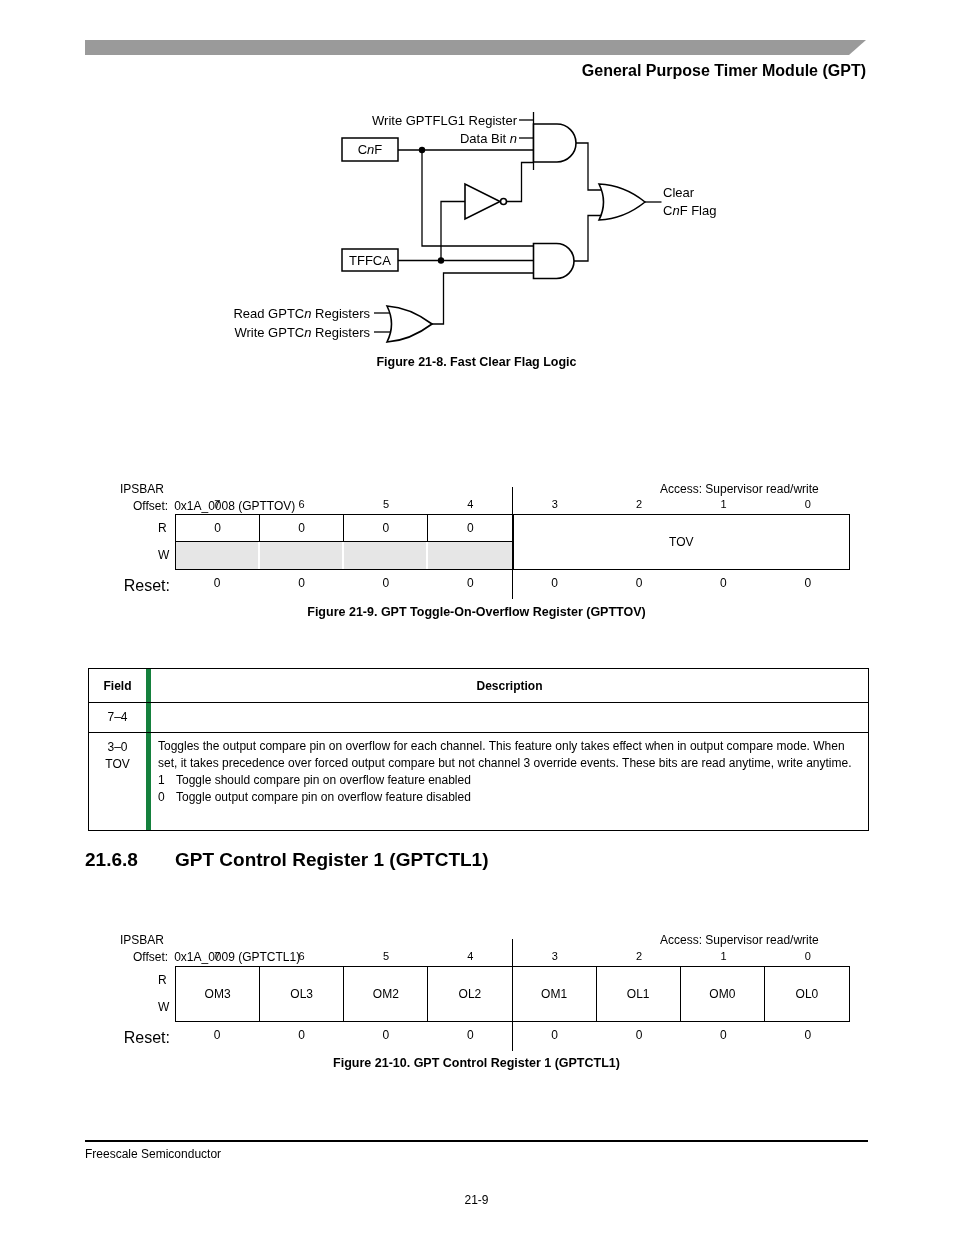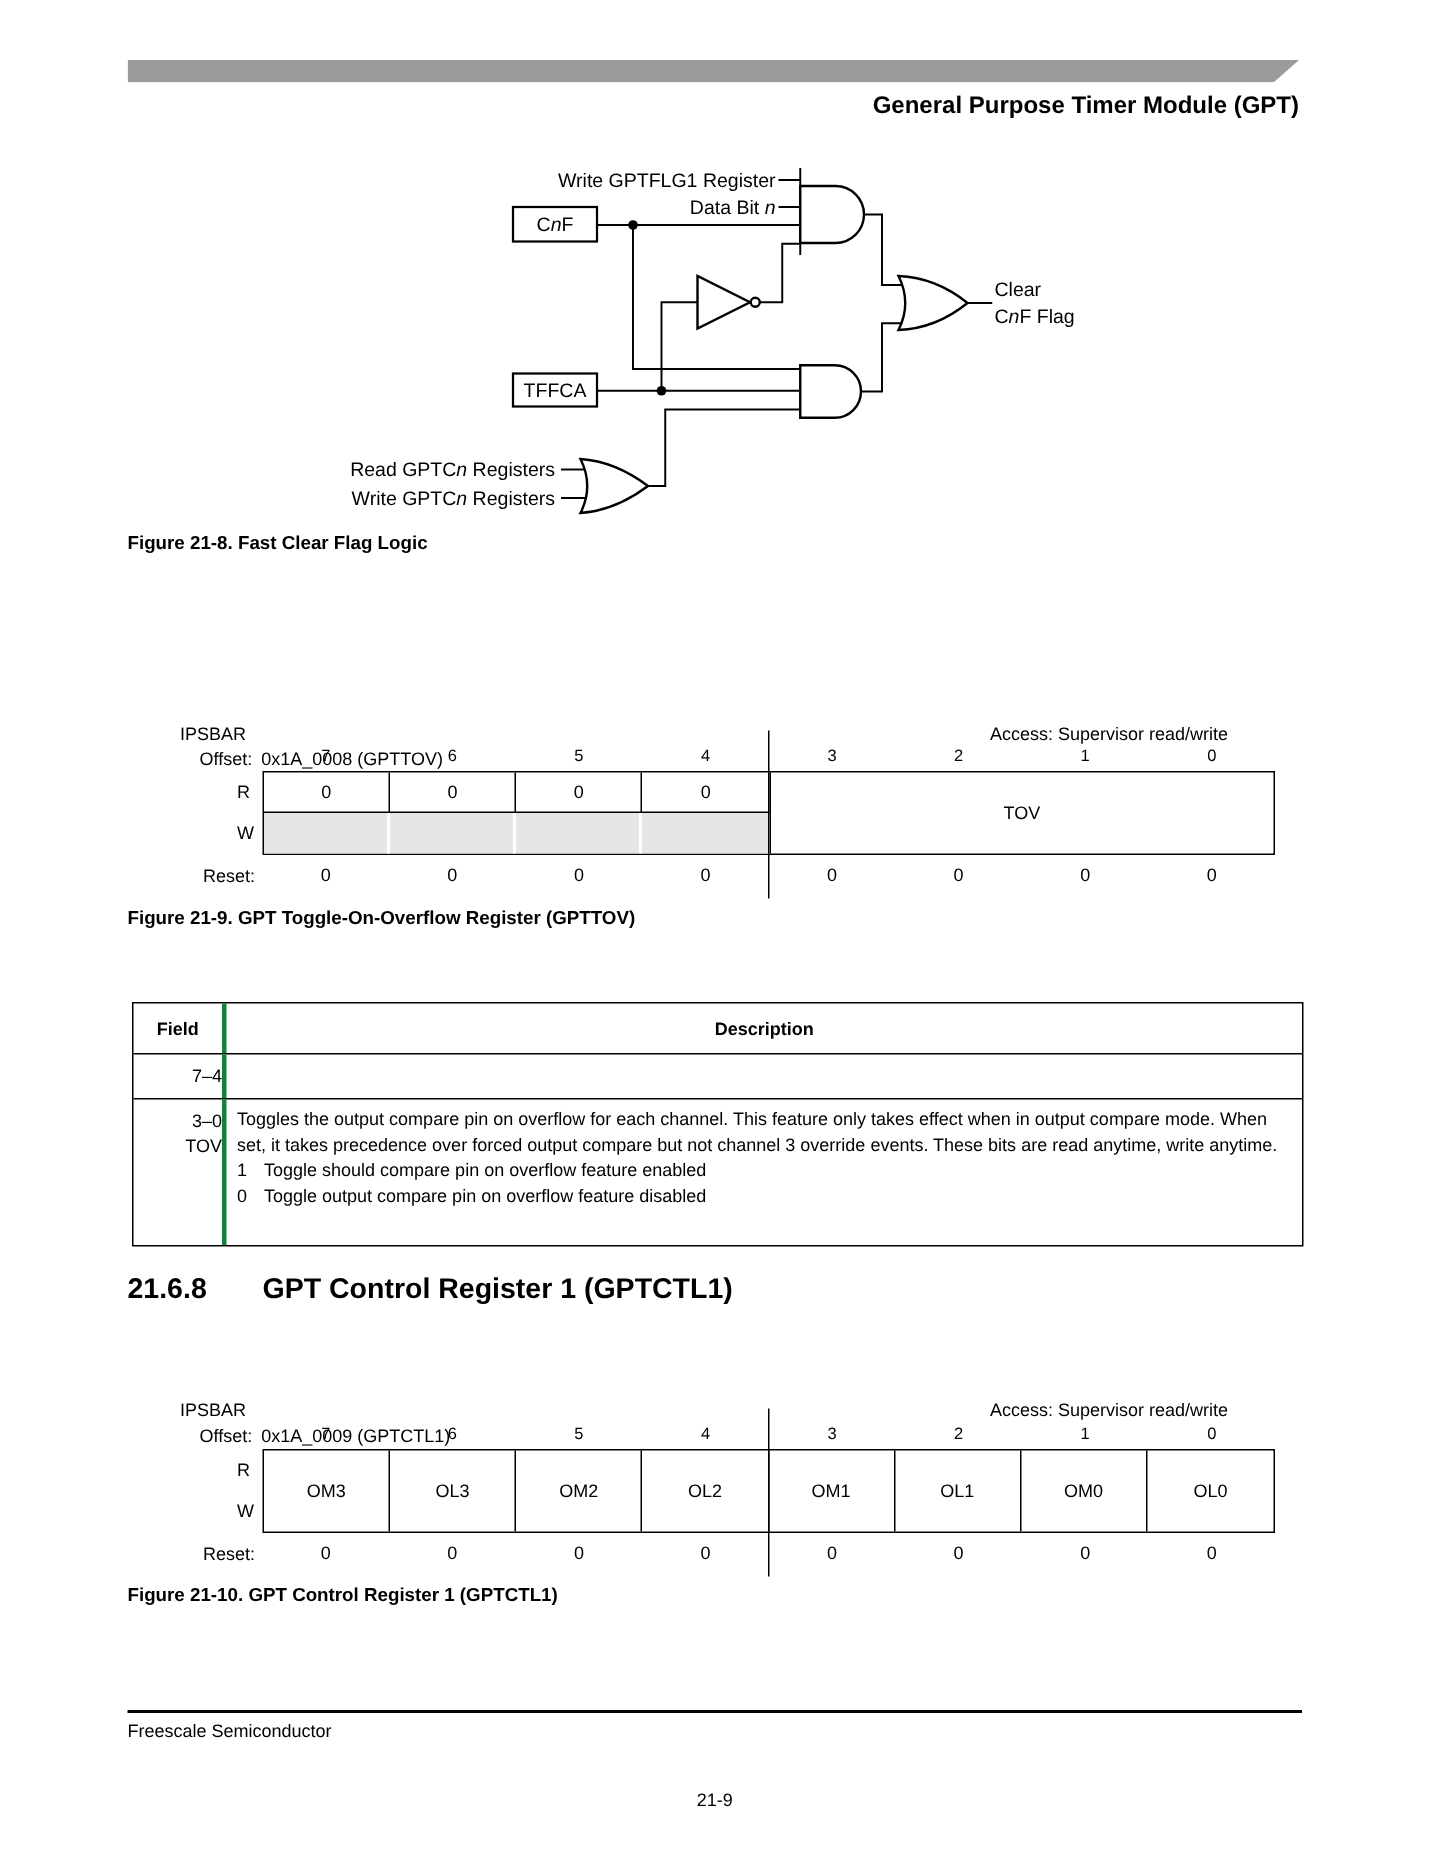--- a/index.html
+++ b/index.html
@@ -16,21 +16,21 @@
   .runhead { right:88px; top:62px; font-size:16px; font-weight:bold; }
 
   
   .diagram { left:0; top:0; }
   .diagram text { font-family:"Liberation Sans", sans-serif; font-size:13px; fill:#000; }
   .wire { stroke:#000; stroke-width:1.3; fill:none; }
   .gate { stroke:#000; stroke-width:1.6; fill:#fff; }
   .dbox { stroke:#000; stroke-width:1.5; fill:#fff; }
   .dot  { fill:#000; stroke:none; }
 
-  .caption { left:85px; width:783px; text-align:left; font-weight:bold; font-size:12.5px; }
+  .caption { left:85px; width:783px; text-align:center; font-weight:bold; font-size:12.5px; }
   .h2 { left:85px; font-size:19px; font-weight:bold; white-space:nowrap; }
   .h2 .num { display:inline-block; width:90px; }
   .meta { font-size:12px;margin-top:34px; }
   .meta .gap { margin-left:6px; }
 
   
   .reg { position:absolute; width:675px; }
   .reg .bits { display:grid; grid-template-columns:repeat(8,1fr); height:13px;
     font-size:11px; line-height:13px; text-align:center; }
   .reg .box { margin-top:3px; border:1.5px solid #000; display:grid;
@@ -42,28 +42,28 @@
   .reg1 .wcell { background:#e6e6e6; border-right:2px solid #fff; }
   .reg1 .wcell.last { border-right:none; }
   .reg1 .tovcell { grid-column:5/9; grid-row:1/3; border-left:1.5px solid #000; }
   .reg2 .box { grid-template-rows:54px; }
   .reg2 .fcell { border-right:1px solid #000; }
   .reg2 .fcell.last { border-right:none; }
   .rwlab { position:absolute; left:-17px; font-size:12px; }
   .rlab { top:23px; } .wlab { top:50px; }
   .resetrow { display:grid; grid-template-columns:repeat(8,1fr); margin-top:6px;
     height:14px; line-height:14px; font-size:12px; text-align:center; }
-  .resetlab { position:absolute; left:-60px; top:79px; width:55px; text-align:right; font-size:12px; }
+  .resetlab { position:absolute; left:-60px; top:79px; width:55px; text-align:right; font-size:16px; }
   .divider { position:absolute; left:337px; top:-11px; width:1px; height:112px; background:#000; }
 
   
   .ftable { left:88px; top:668px; width:779px; border:1.5px solid #000; font-size:12px; }
   .frow { display:grid; grid-template-columns:62px 1fr; border-top:1px solid #000; }
   .frow:first-child { border-top:none; }
-  .fieldcol { border-right:3px solid #15803d; text-align:right; }
+  .fieldcol { border-right:5px solid #15803d; text-align:center; }
   .fhead { height:33px; }
   .fhead > div { display:flex; align-items:center; justify-content:center; font-weight:bold; }
   .r1 { height:29px; }
   .r1 .fieldcol { line-height:29px; }
   .r1 .desccol { line-height:29px; padding-left:7px; }
   .r2 { height:97px; }
   .r2 .fieldcol { padding-top:6px; line-height:17px; }
   .r2 .desccol { padding:5px 8px 0 7px; line-height:17px; }
   .inum { display:inline-block; width:18px; }
 

